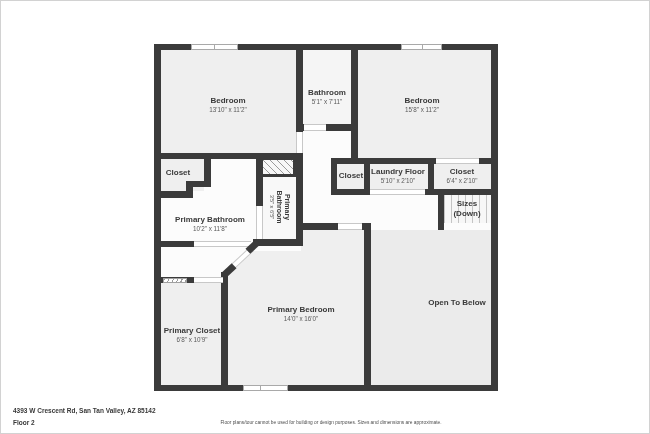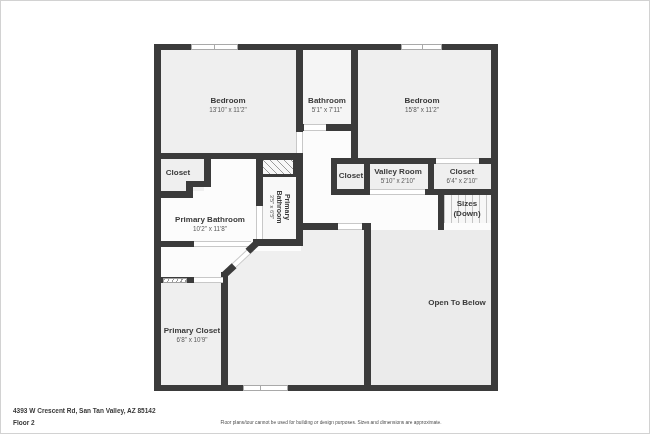--- a/index.html
+++ b/index.html
@@ -33,53 +33,57 @@
 </head>
 <body>
 
 <div id="canvas">
   <div id="plan">
 
     <div class="lbl" style="left:227px;top:104px">
       <div class="nm">Bedroom</div>
       <div class="dm">13'10" x 11'2"</div>
     </div>
-    <div class="lbl" style="left:326px;top:104px">
+    <div class="lbl" style="left:326px;top:96px">
       <div class="nm">Bathroom</div>
       <div class="dm">5'1" x 7'11"</div>
     </div>
     <div class="lbl" style="left:421px;top:104px">
       <div class="nm">Bedroom</div>
       <div class="dm">15'8" x 11'2"</div>
     </div>
     <div class="lbl" style="left:177px;top:172px">
       <div class="nm">Closet</div>
     </div>
     <div class="lbl" style="left:350px;top:175px">
       <div class="nm">Closet</div>
     </div>
     <div class="lbl" style="left:397px;top:175px">
-      <div class="nm">Valley Room</div>
+      <div class="nm">Laundry Floor</div>
       <div class="dm">5'10" x 2'10"</div>
     </div>
     <div class="lbl" style="left:461px;top:175px">
       <div class="nm">Closet</div>
       <div class="dm">6'4" x 2'10"</div>
     </div>
     <div class="lbl stairs" style="left:466px;top:208px">
       <div class="nm">Sizes</div>
       <div class="dm">(Down)</div>
     </div>
     <div class="lbl" style="left:209px;top:223px">
       <div class="nm">Primary Bathroom</div>
       <div class="dm">10'2" x 11'8"</div>
     </div>
     <div class="lbl rot" style="left:278px;top:206px">
       <div class="nm">Primary Bathroom</div>
       <div class="dm">3'5" x 6'5"</div>
+    </div>
+    <div class="lbl" style="left:300px;top:313px">
+      <div class="nm">Primary Bedroom</div>
+      <div class="dm">14'0" x 16'0"</div>
     </div>
     <div class="lbl" style="left:191px;top:334px">
       <div class="nm">Primary Closet</div>
       <div class="dm">6'8" x 10'9"</div>
     </div>
     <div class="lbl" style="left:456px;top:302px">
       <div class="nm">Open To Below</div>
     </div>
   <div class="fill" style="left: 156px; top: 46px; width: 338px; height: 341px; background: rgb(252, 252, 252);"></div>
       <div class="fill" style="left: 160px; top: 49px; width: 135px; height: 103px; background: rgb(239, 239, 239);"></div>

